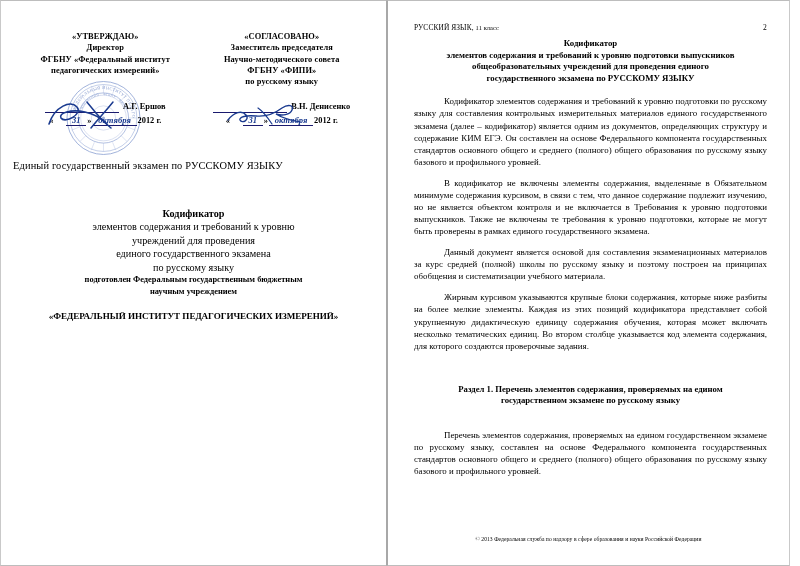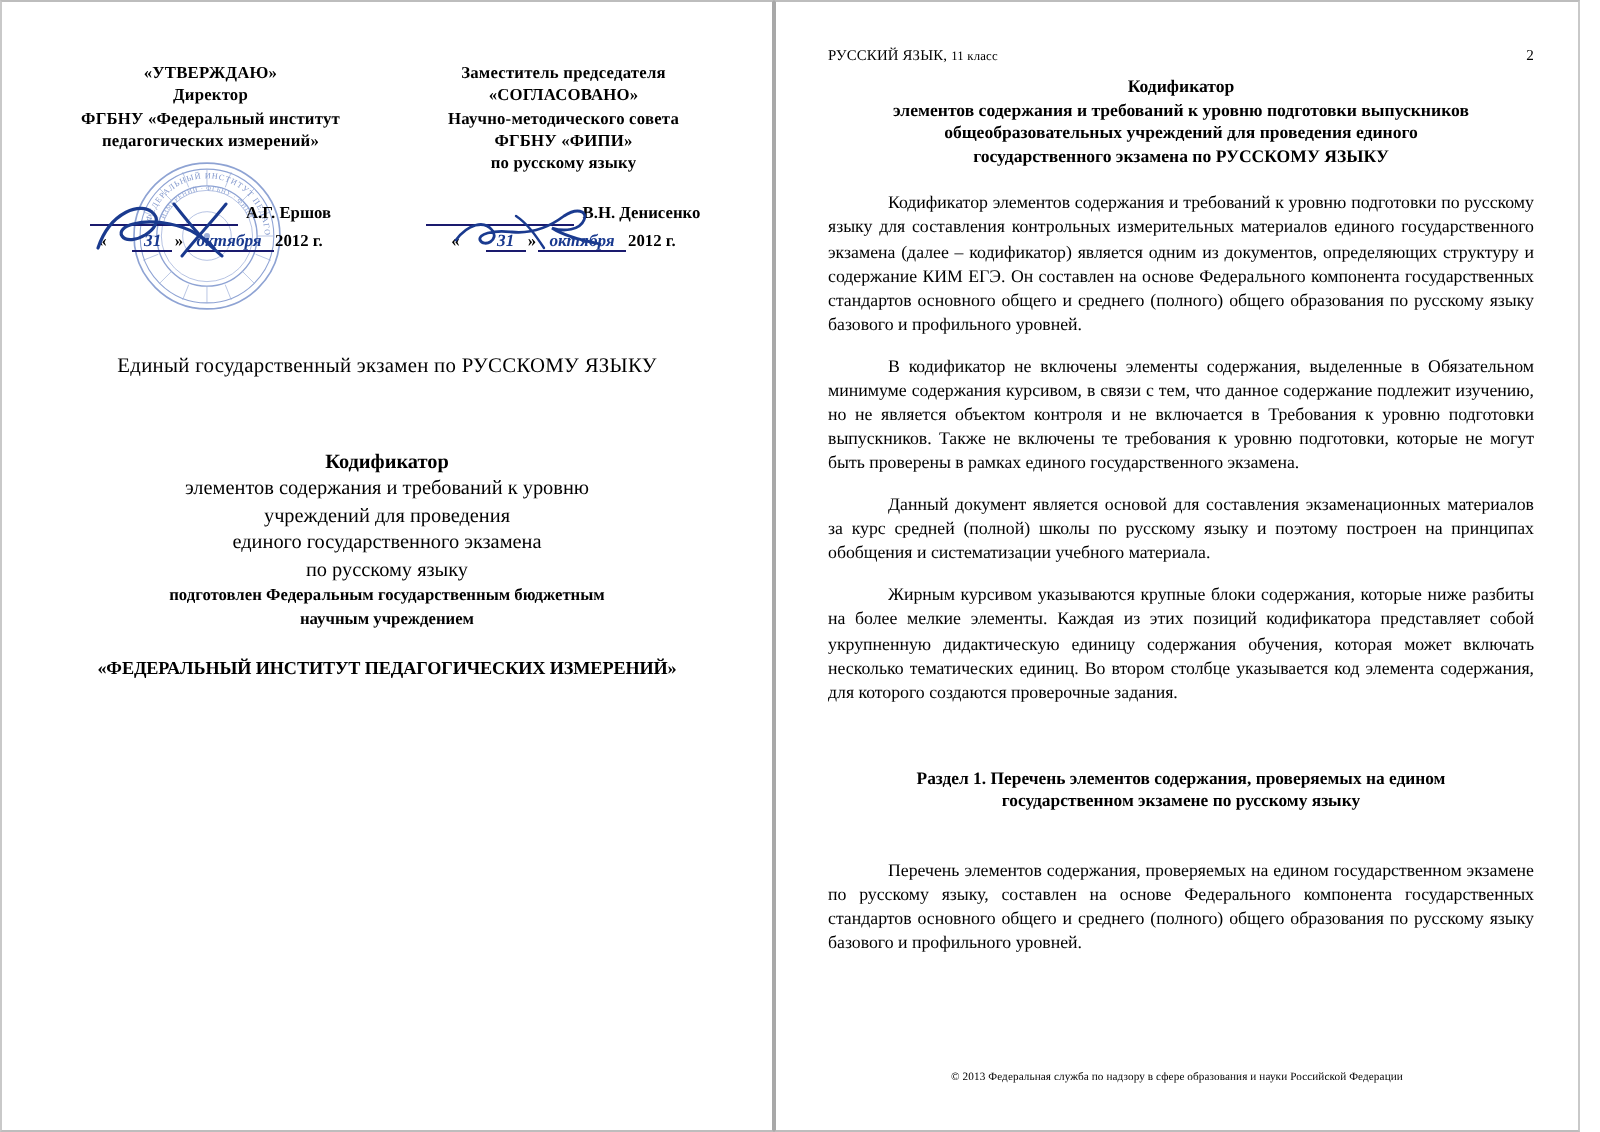--- a/index.html
+++ b/index.html
@@ -124,24 +124,25 @@
     left: 50%;
     top: -20px;
     transform: translateX(-52%);
     width: 76px;
     height: 76px;
     z-index: 1;
     opacity: 0.85;
   }
 
   .exam-line {
-    text-align: center;
-    margin-top: 34px;
+    text-align: left;
+    margin-top: 16px;
     font-size: 10.4px;
     letter-spacing: 0.15px;
+    padding-left: 12px;
   }
 
   .codifier-block {
     text-align: center;
     margin-top: 37px;
     padding: 0 42px;
   }
   .codifier-block .c-title {
     font-weight: bold;
     font-size: 10.2px;
@@ -290,22 +291,22 @@
             <span class="date-q">«</span>
             <span class="date-fill num">31</span>
             <span class="date-q">»</span>
             <span class="date-fill mon">октября</span>
             <span class="date-q">2012 г.</span>
           </div>
         </div>
       </div>
 
       <div class="approval-col">
+        <div class="ttl">«СОГЛАСОВАНО»</div>
         <div class="ttl">Заместитель председателя</div>
-        <div class="ttl">«СОГЛАСОВАНО»</div>
         <div class="ttl">Научно-методического совета</div>
         <div class="ttl">ФГБНУ «ФИПИ»</div>
         <div class="ttl">по русскому языку</div>
 
         <div class="sig-block" style="margin-top:13px;">
           <svg class="ink" style="left:28px; top:2px; width:86px; height:26px;" viewBox="0 0 86 26">
             <path d="M4,18 C10,10 18,8 22,13 C26,18 18,22 16,18 C15,15 22,13 32,14 C42,15 50,12 58,6 C64,2 70,3 68,8 C66,13 58,14 52,12 C58,16 66,18 76,20" fill="none" stroke="#1a3a8f" stroke-width="1.4" stroke-linecap="round"></path>
             <path d="M34,6 C40,10 44,16 48,22" fill="none" stroke="#1a3a8f" stroke-width="1.2" stroke-linecap="round"></path>
           </svg>
 

